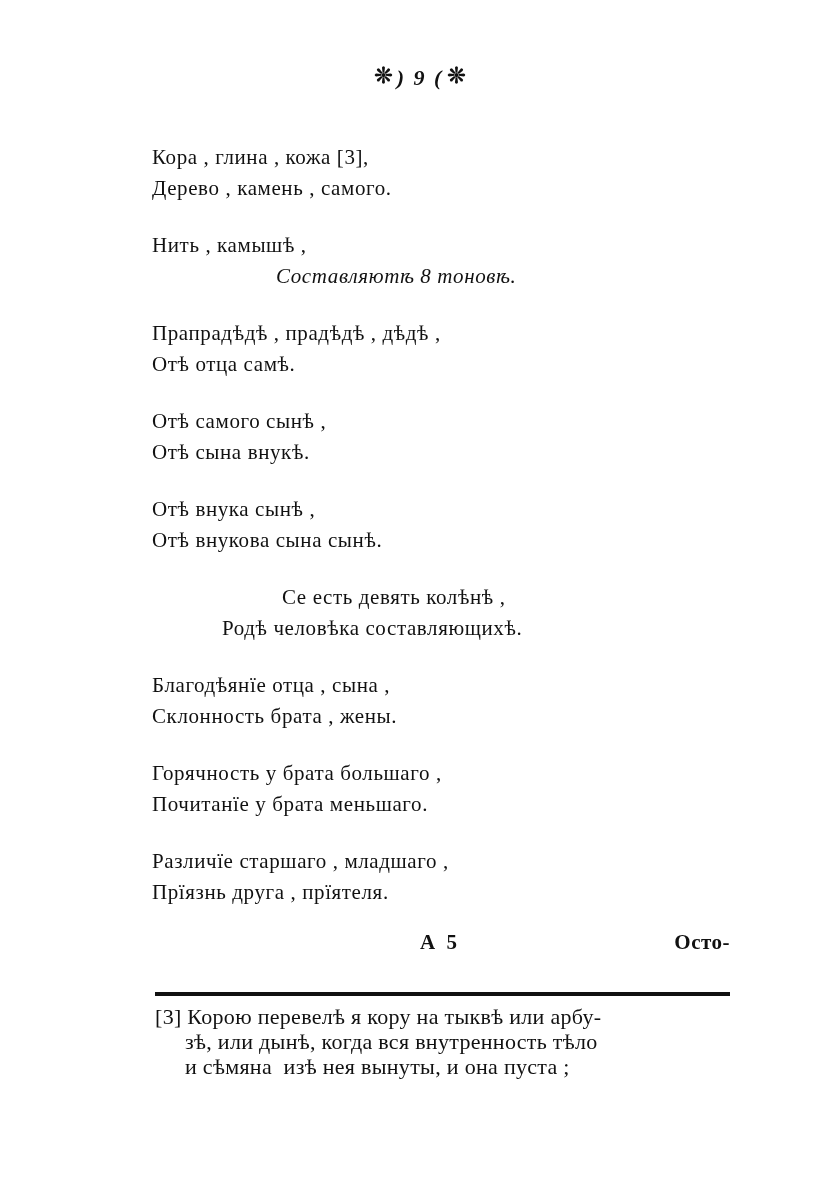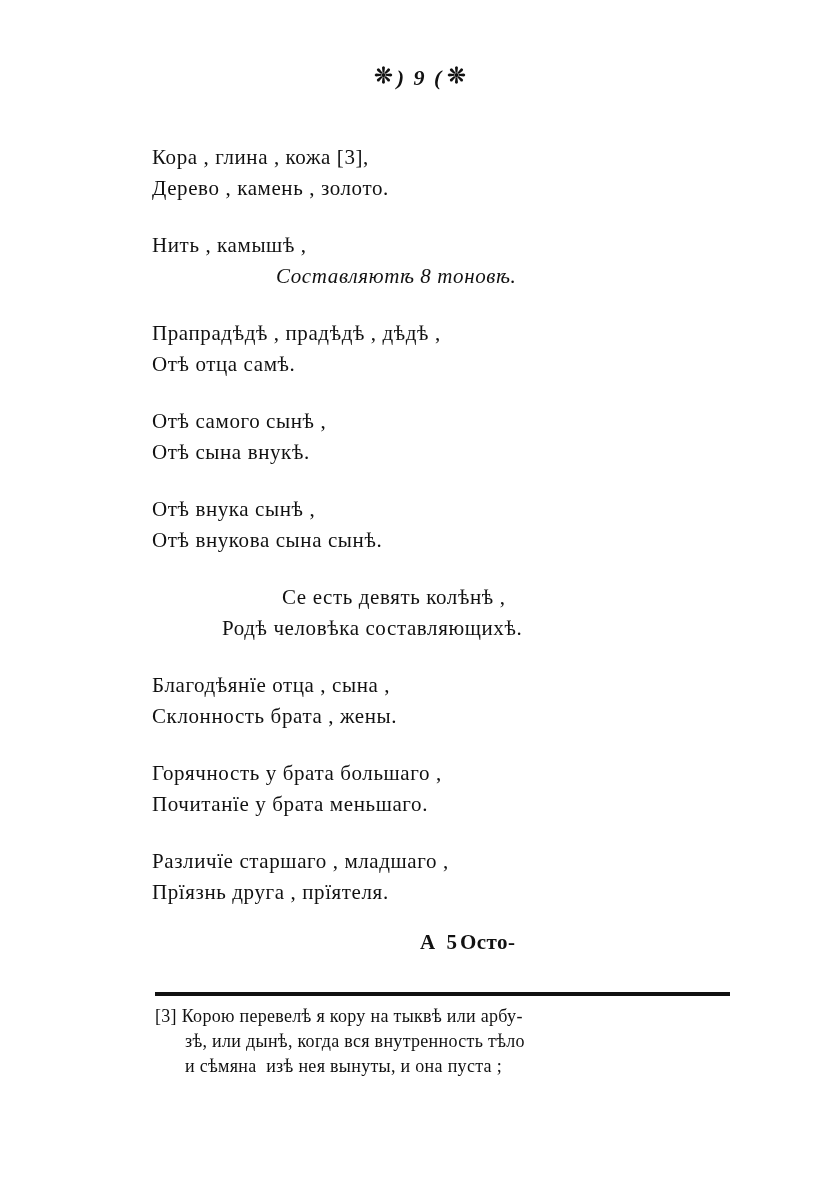--- a/index.html
+++ b/index.html
@@ -66,21 +66,21 @@
   .line.indent-2 { padding-left: 130px; }
   .line.indent-3 { padding-left: 70px; }
 
   
   .sig-row {
     position: absolute;
     left: 152px;
     top: 930px;
     width: 578px;
     display: flex;
-    justify-content: flex-start;
+    justify-content: space-between;
     align-items: baseline;
     font-size: 21px;
     font-weight: bold;
   }
   .sig-left {
     padding-left: 268px;
     letter-spacing: 3px;
   }
   .sig-right {
     letter-spacing: 0.5px;
@@ -93,41 +93,41 @@
     top: 992px;
     width: 575px;
     height: 4px;
     background: #111111;
   }
   .footnote {
     position: absolute;
     left: 155px;
     top: 1004px;
     width: 590px;
-    font-size: 18px;
+    font-size: 22px;
     line-height: 25px;
     letter-spacing: 0.3px;
   }
   .footnote .fline { white-space: pre; }
   .footnote .fline.hang { padding-left: 30px; }
 </style>
 </head>
 <body>
 
 <div class="page">
 
   <div class="header">
     <span class="orn">❊</span><span class="pgnum">) 9 (</span><span class="orn">❊</span>
   </div>
 
   <div class="body-block">
 
     <div class="stanza">
       <div class="line">Кора , глина , кожа [3],</div>
-      <div class="line">Дерево , камень , золото.</div>
+      <div class="line">Дерево , камень , самого.</div>
     </div>
 
     <div class="stanza">
       <div class="line">Нить , камышѣ ,</div>
       <div class="line indent-1">Составляютѣ 8 тоновѣ.</div>
     </div>
 
     <div class="stanza">
       <div class="line">Прапрадѣдѣ , прадѣдѣ , дѣдѣ ,</div>
       <div class="line">Отѣ отца самѣ.</div>

